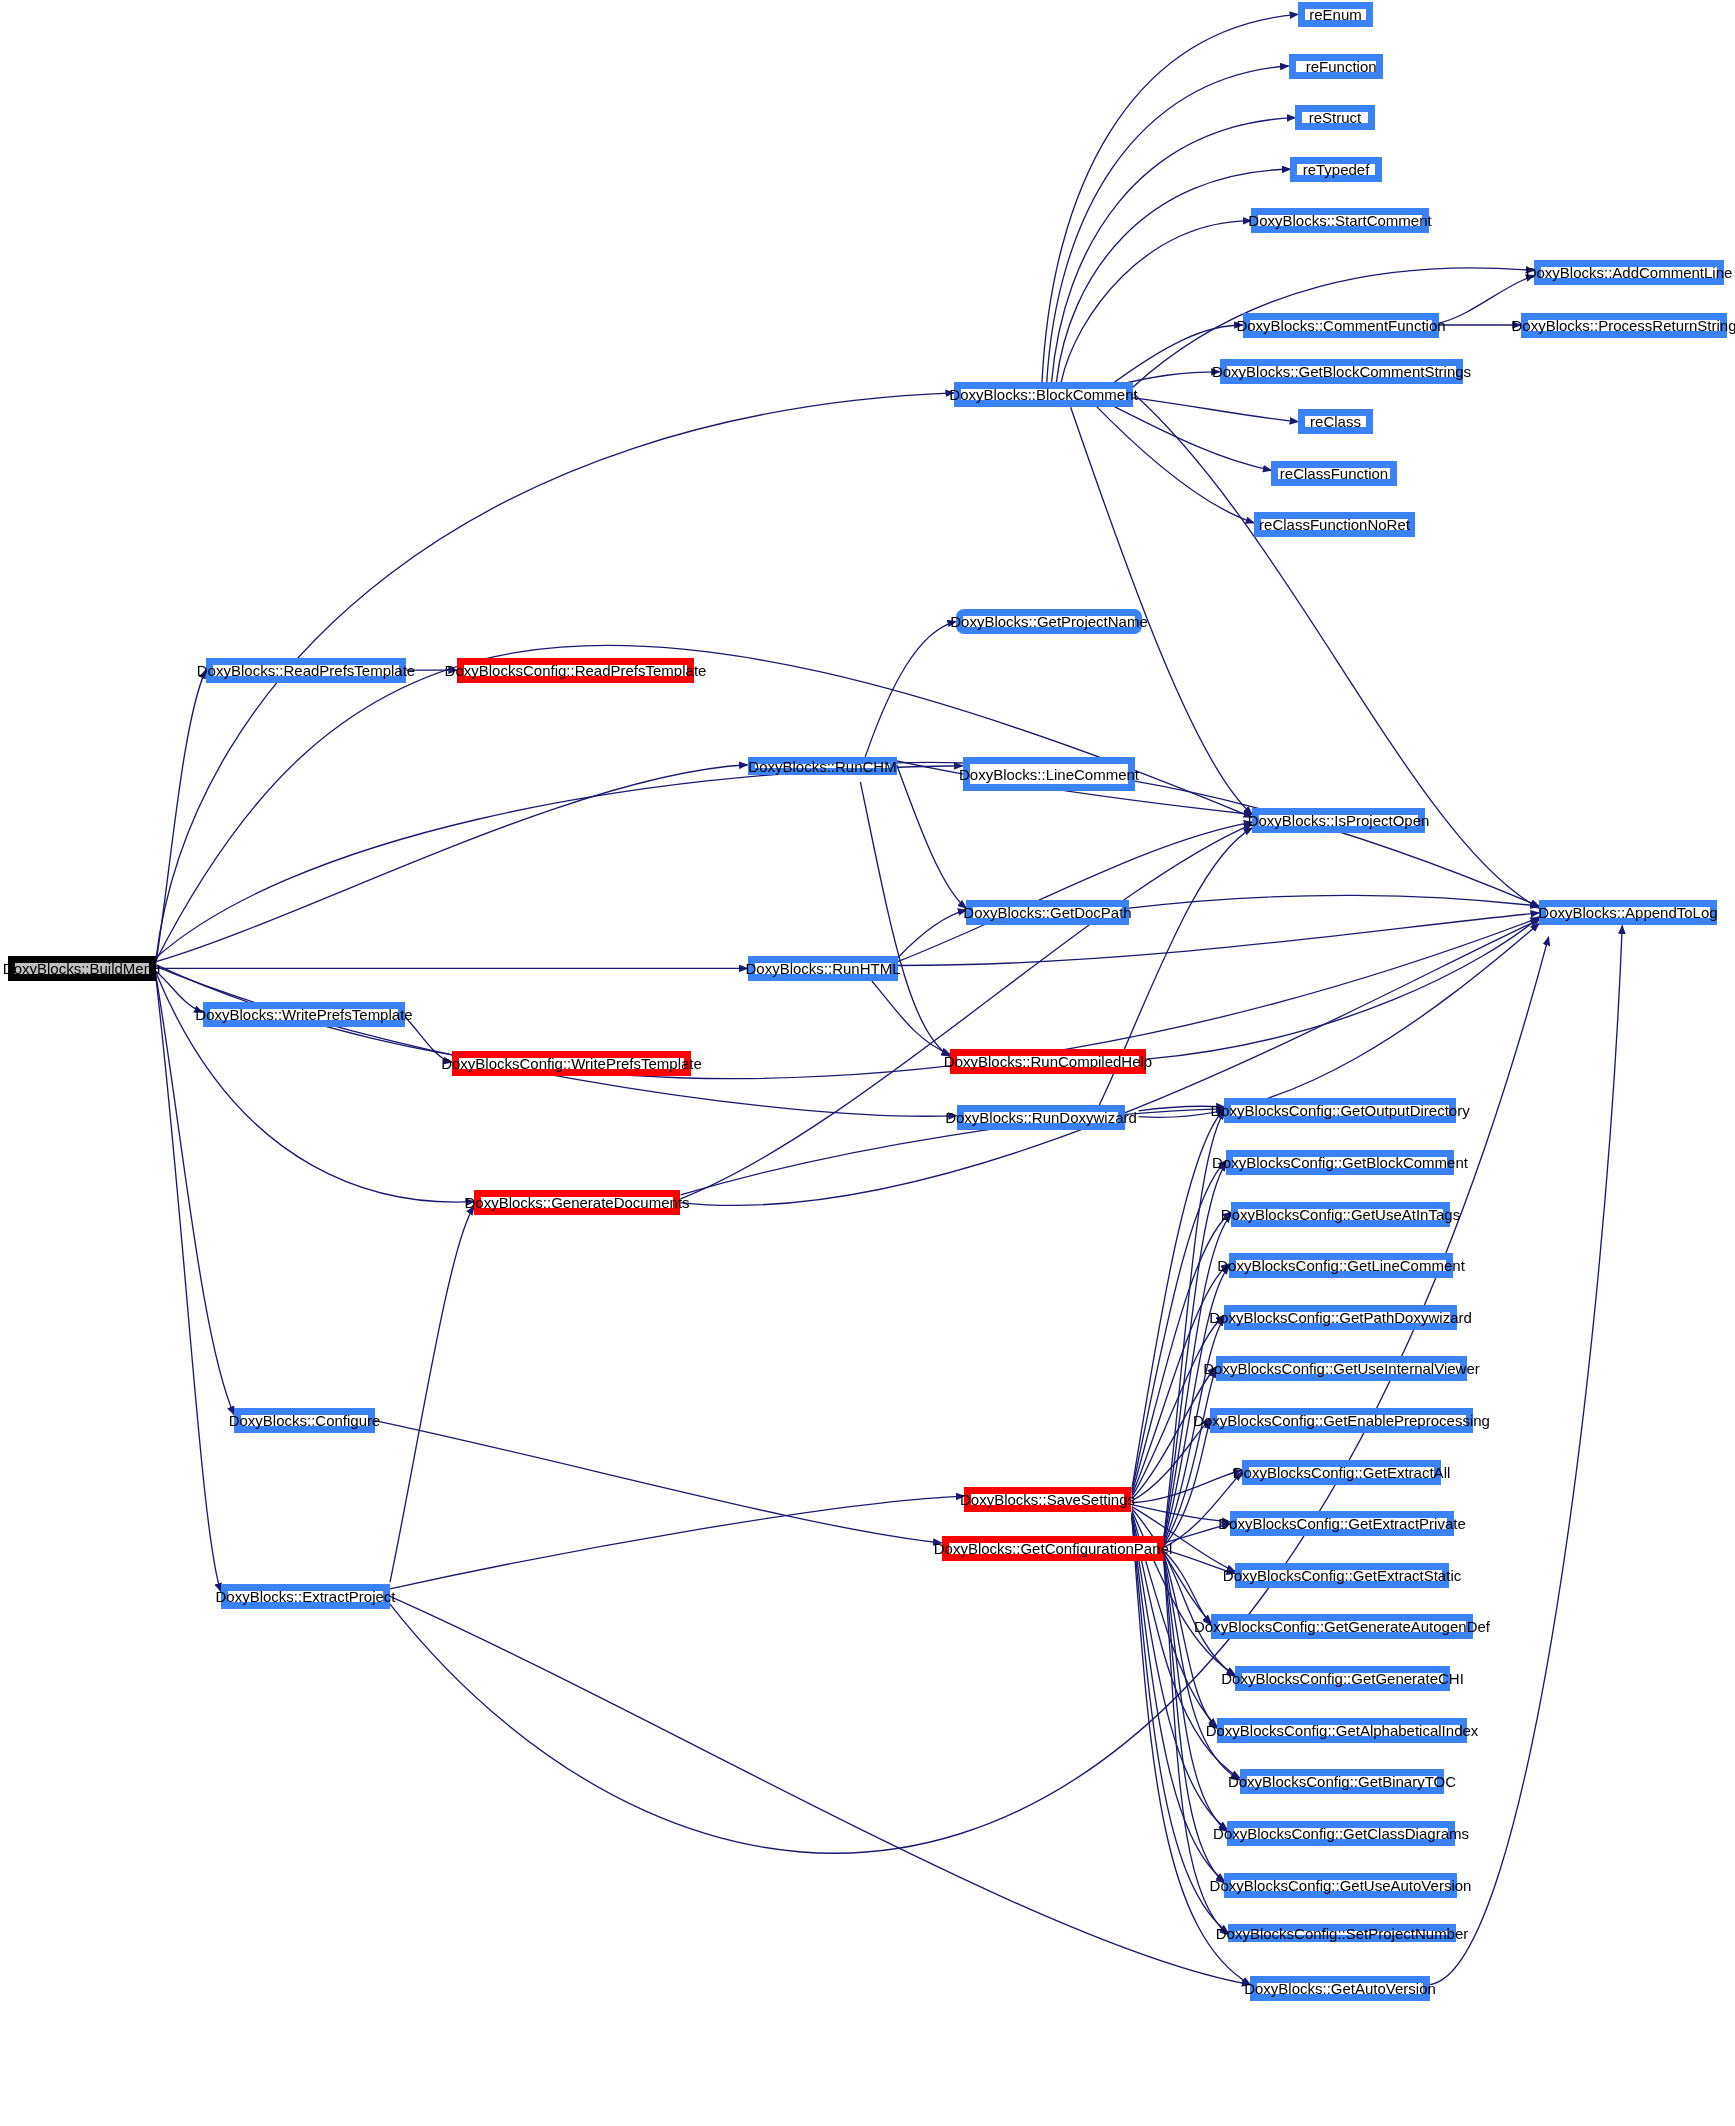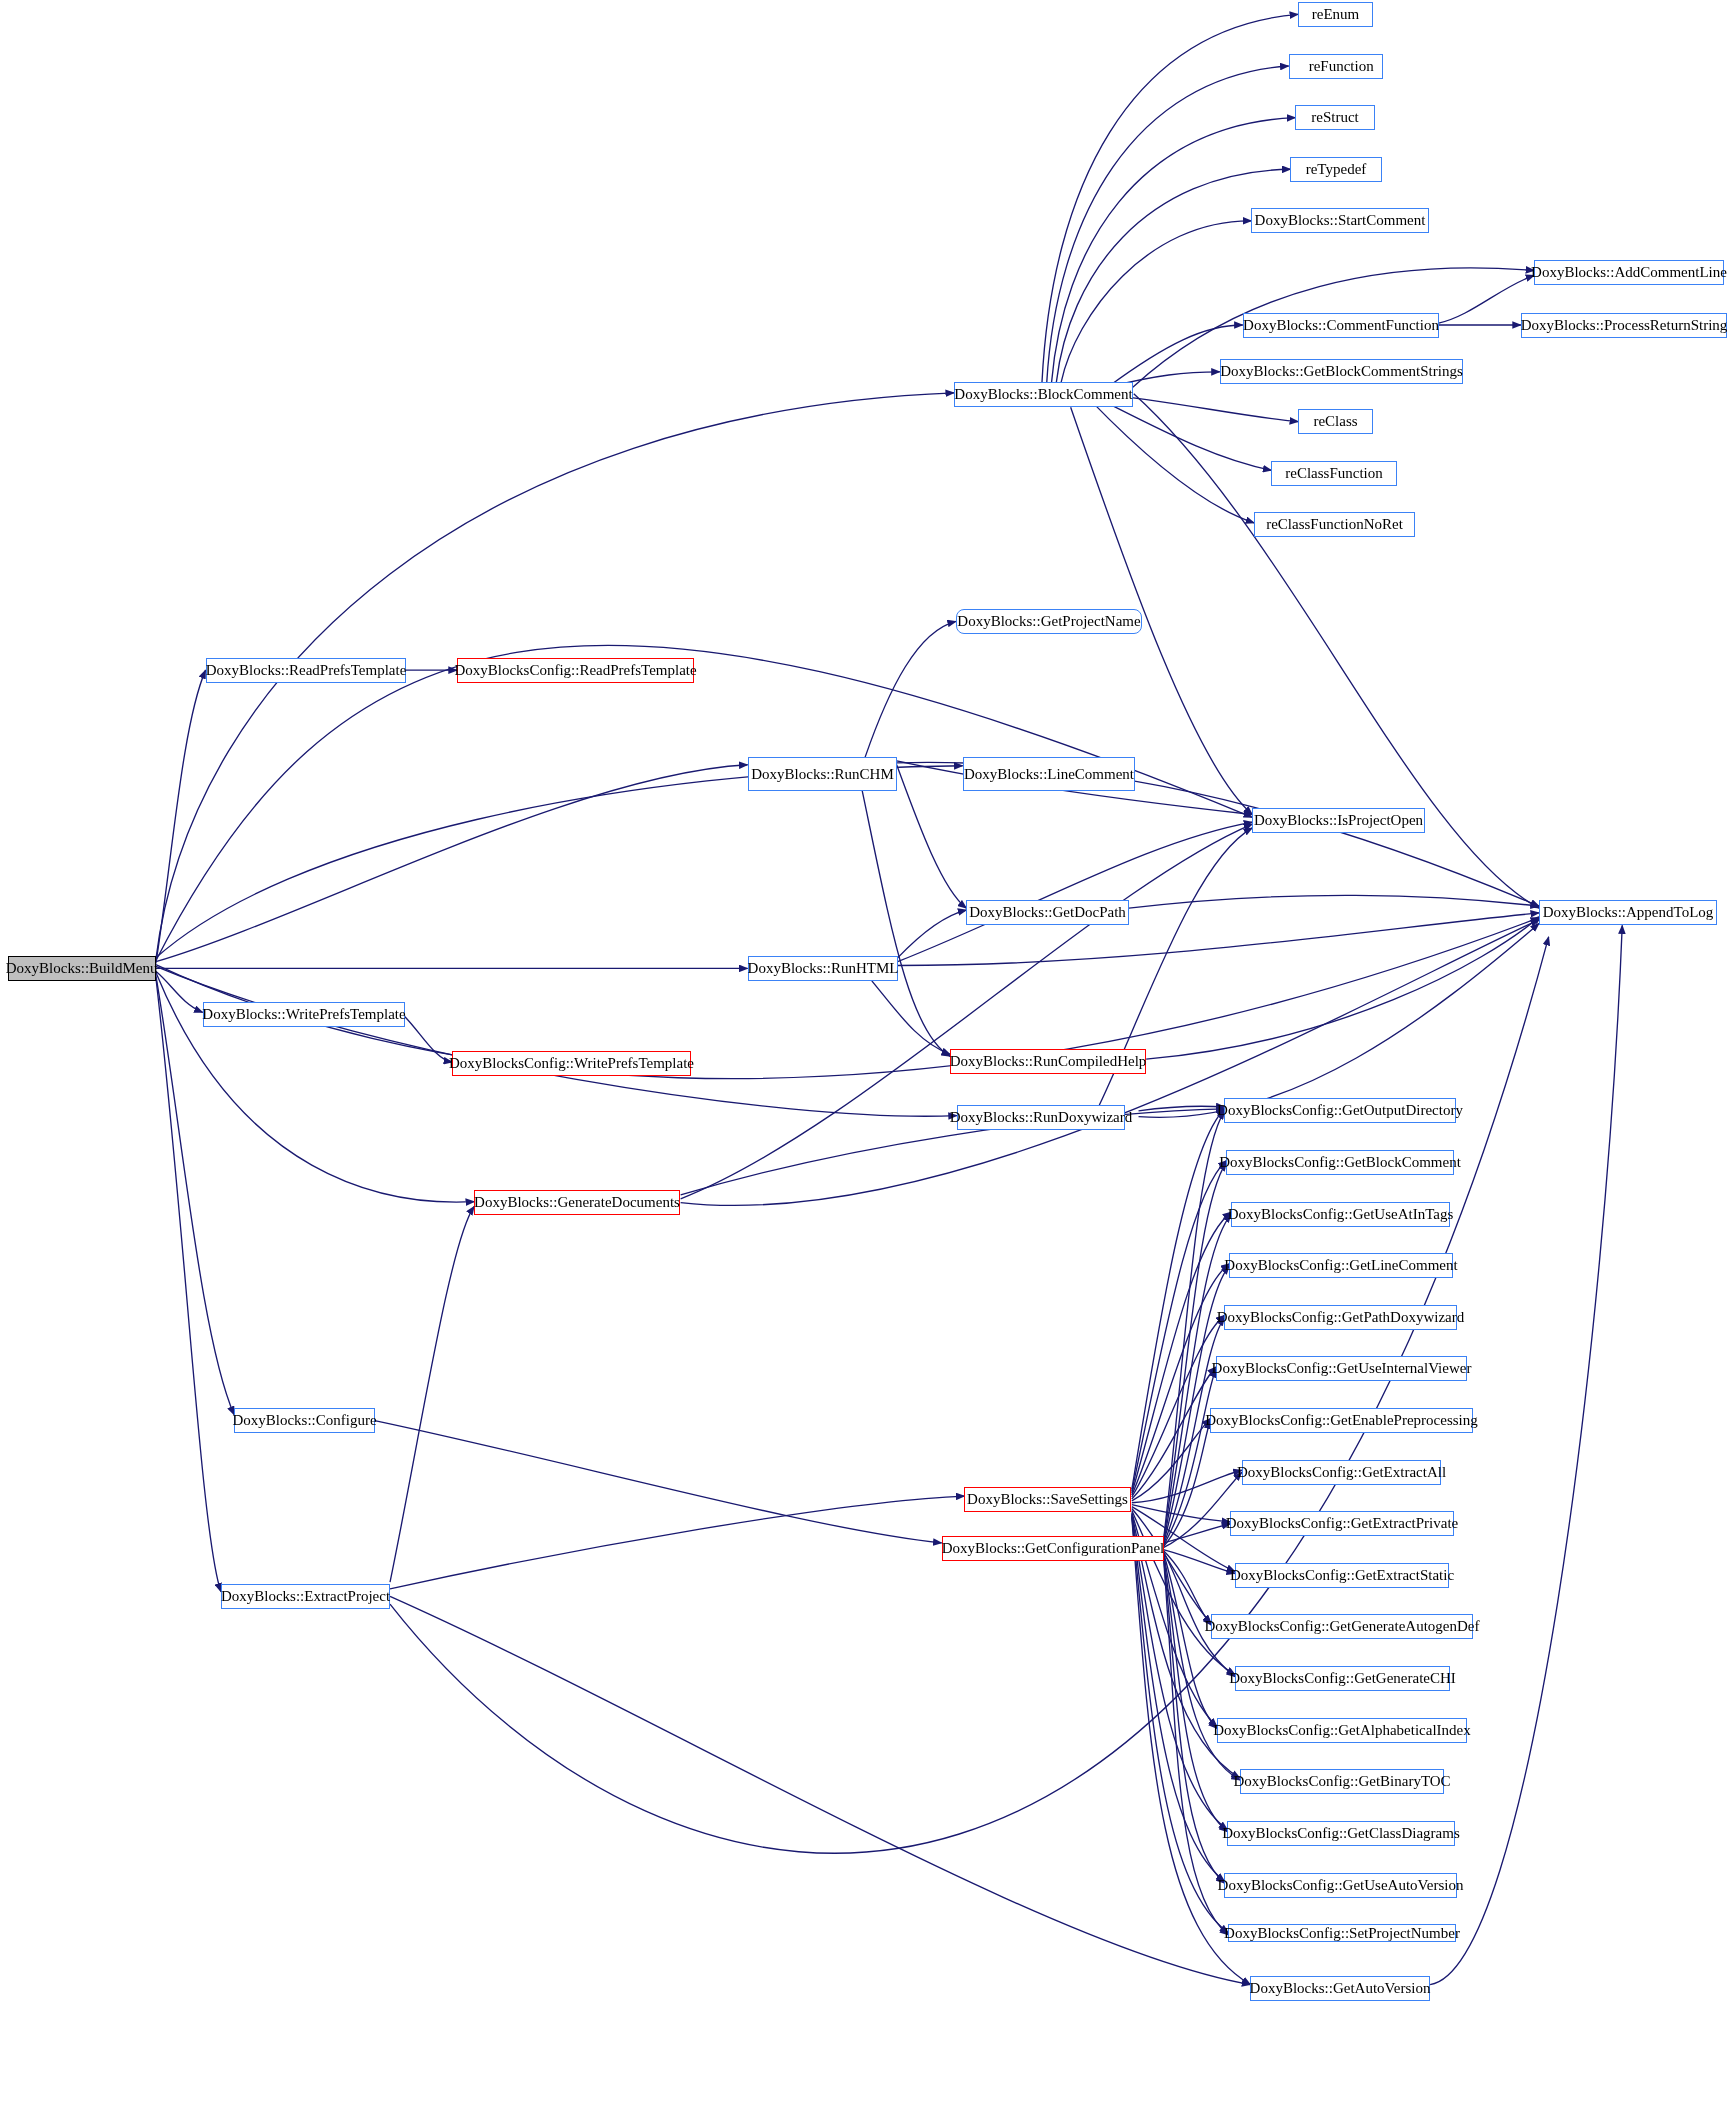--- a/index.html
+++ b/index.html
@@ -19,31 +19,30 @@
     position: absolute;
     left: 0;
     top: 0;
     width: 1736px;
     height: 2127px;
     pointer-events: none;
   }
   .node {
     position: absolute;
     box-sizing: border-box;
-    border: 1px solid #3b82f6;
+    border: 7px solid #3b82f6;
     background: #ffffff;
     color: #000000;
     font-size: 15px;
     line-height: 1;
     display: flex;
     align-items: center;
     justify-content: center;
     white-space: nowrap;
     padding: 0 5.7px;
-    font-family: Liberation Serif, serif;
   }
   .node.red {
     border-color: #ff0000;
   }
   .node.root {
     background: #bfbfbf;
     border-color: #000000;
   }
   .node span {
     display: block;
@@ -224,21 +223,21 @@
   </div>
   <div class="node" style="left:1271px; top:461px; width:126px; height:25px;">
     <span>reClassFunction</span>
   </div>
   <div class="node" style="left:1254px; top:512px; width:161px; height:25px;">
     <span>reClassFunctionNoRet</span>
   </div>
   <div class="node" style="left:956px; top:609px; width:186px; height:25px;border-radius:8px;">
     <span>DoxyBlocks::GetProjectName</span>
   </div>
-  <div class="node" style="left:748px; top:757px; width:149px; height:34px;">
+  <div class="node" style="left:748px; top:757px; width:149px; height:18px;">
     <span>DoxyBlocks::RunCHM</span>
   </div>
   <div class="node" style="left:963px; top:757px; width:172px; height:34px;">
     <span>DoxyBlocks::LineComment</span>
   </div>
   <div class="node" style="left:1252px; top:808px; width:173px; height:25px;">
     <span>DoxyBlocks::IsProjectOpen</span>
   </div>
   <div class="node" style="left:966px; top:900px; width:163px; height:25px;">
     <span>DoxyBlocks::GetDocPath</span>

